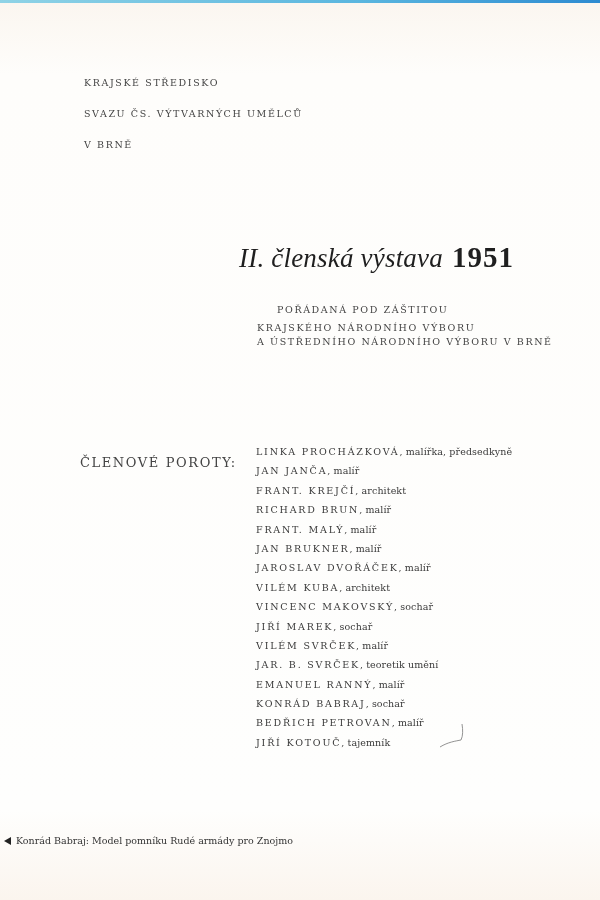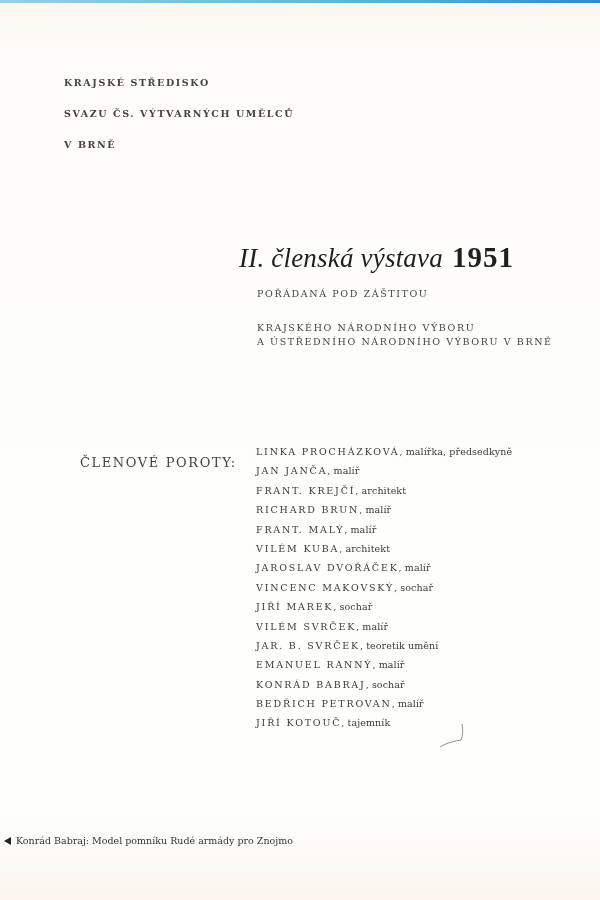--- a/index.html
+++ b/index.html
@@ -27,21 +27,21 @@
       width: 600px; height: 897px;
       background: linear-gradient(180deg, #fbf6f0 0%, #fefdfb 8%, #fefefd 90%, #fbf5ee 100%);
     }
     .caps {
       position: absolute;
       font-size: 9.5px;
       letter-spacing: 1.6px;
       white-space: nowrap;
       color: #444;
     }
-    .header-line { left: 64px; font-weight: bold; }
+    .header-line { left: 84px; }
     .title {
       position: absolute;
       left: 239px;
       top: 241px;
       white-space: nowrap;
       color: #1f1f1f;
     }
     .title-italic {
       font-family: "Liberation Serif", "DejaVu Serif", serif;
       font-style: italic;
@@ -124,34 +124,35 @@
   <div class="caps header-line" style="top:108px;">SVAZU ČS. VÝTVARNÝCH UMĚLCŮ</div>
   <div class="caps header-line" style="top:139px;">V BRNĚ</div>
 </div>
 
 <div class="title">
   <span class="title-italic">II. členská výstava</span>
   <span class="title-year">1951</span>
 </div>
 
 <div>
-  <div class="caps sub-line" style="top:288px;">POŘÁDANÁ POD ZÁŠTITOU</div>
+  <div class="caps sub-line" style="top:304px;margin-left:20px;">POŘÁDANÁ POD ZÁŠTITOU</div>
   <div class="caps sub-line" style="top:322px;">KRAJSKÉHO NÁRODNÍHO VÝBORU</div>
   <div class="caps sub-line" style="top:336px;">A ÚSTŘEDNÍHO NÁRODNÍHO VÝBORU V BRNĚ</div>
 </div>
 
 <div class="jury-label">ČLENOVÉ POROTY:</div>
 <ul class="jury-list">
   <li class="jury-item"><span class="jury-name">LINKA PROCHÁZKOVÁ</span><span class="jury-role">, malířka, předsedkyně</span></li>
   <li class="jury-item"><span class="jury-name">JAN JANČA</span><span class="jury-role">, malíř</span></li>
   <li class="jury-item"><span class="jury-name">FRANT. KREJČÍ</span><span class="jury-role">, architekt</span></li>
   <li class="jury-item"><span class="jury-name">RICHARD BRUN</span><span class="jury-role">, malíř</span></li>
   <li class="jury-item"><span class="jury-name">FRANT. MALÝ</span><span class="jury-role">, malíř</span></li>
+  <li class="jury-item"><span class="jury-name">JAN BRUKNER</span><span class="jury-role">, malíř</span></li>
+  <li class="jury-item"><span class="jury-name">JAROSLAV DVOŘÁČEK</span><span class="jury-role">, malíř</span></li>
   <li class="jury-item"><span class="jury-name">VILÉM KUBA</span><span class="jury-role">, architekt</span></li>
-  <li class="jury-item"><span class="jury-name">JAROSLAV DVOŘÁČEK</span><span class="jury-role">, malíř</span></li>
   <li class="jury-item"><span class="jury-name">VINCENC MAKOVSKÝ</span><span class="jury-role">, sochař</span></li>
   <li class="jury-item"><span class="jury-name">JIŘÍ MAREK</span><span class="jury-role">, sochař</span></li>
   <li class="jury-item"><span class="jury-name">VILÉM SVRČEK</span><span class="jury-role">, malíř</span></li>
   <li class="jury-item"><span class="jury-name">JAR. B. SVRČEK</span><span class="jury-role">, teoretik umění</span></li>
   <li class="jury-item"><span class="jury-name">EMANUEL RANNÝ</span><span class="jury-role">, malíř</span></li>
   <li class="jury-item"><span class="jury-name">KONRÁD BABRAJ</span><span class="jury-role">, sochař</span></li>
   <li class="jury-item"><span class="jury-name">BEDŘICH PETROVAN</span><span class="jury-role">, malíř</span></li>
   <li class="jury-item"><span class="jury-name">JIŘÍ KOTOUČ</span><span class="jury-role">, tajemník</span></li>
 </ul>
 

